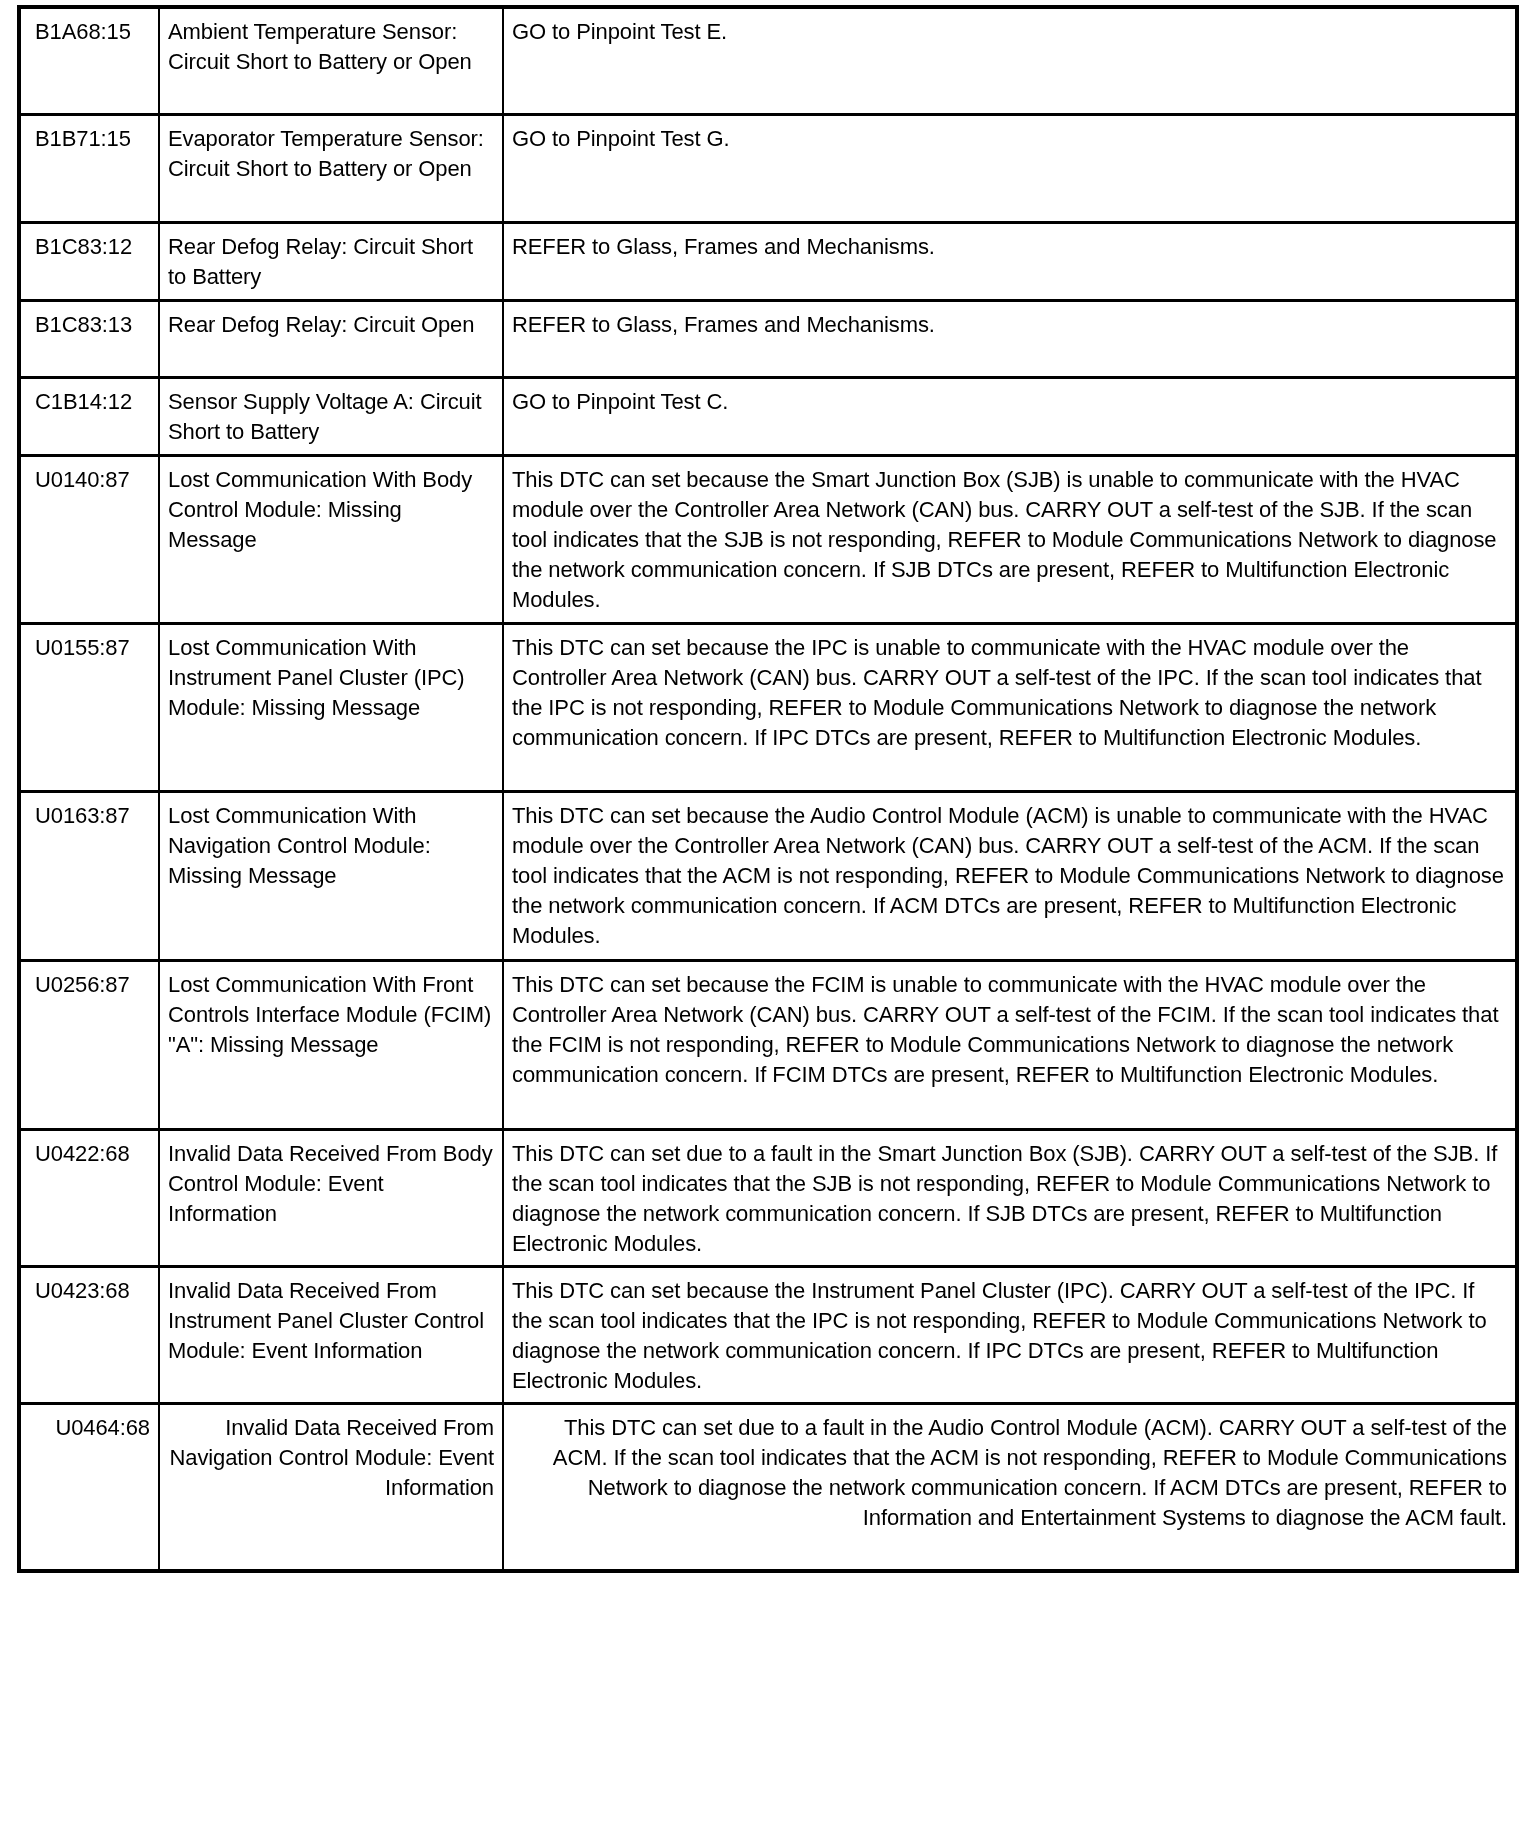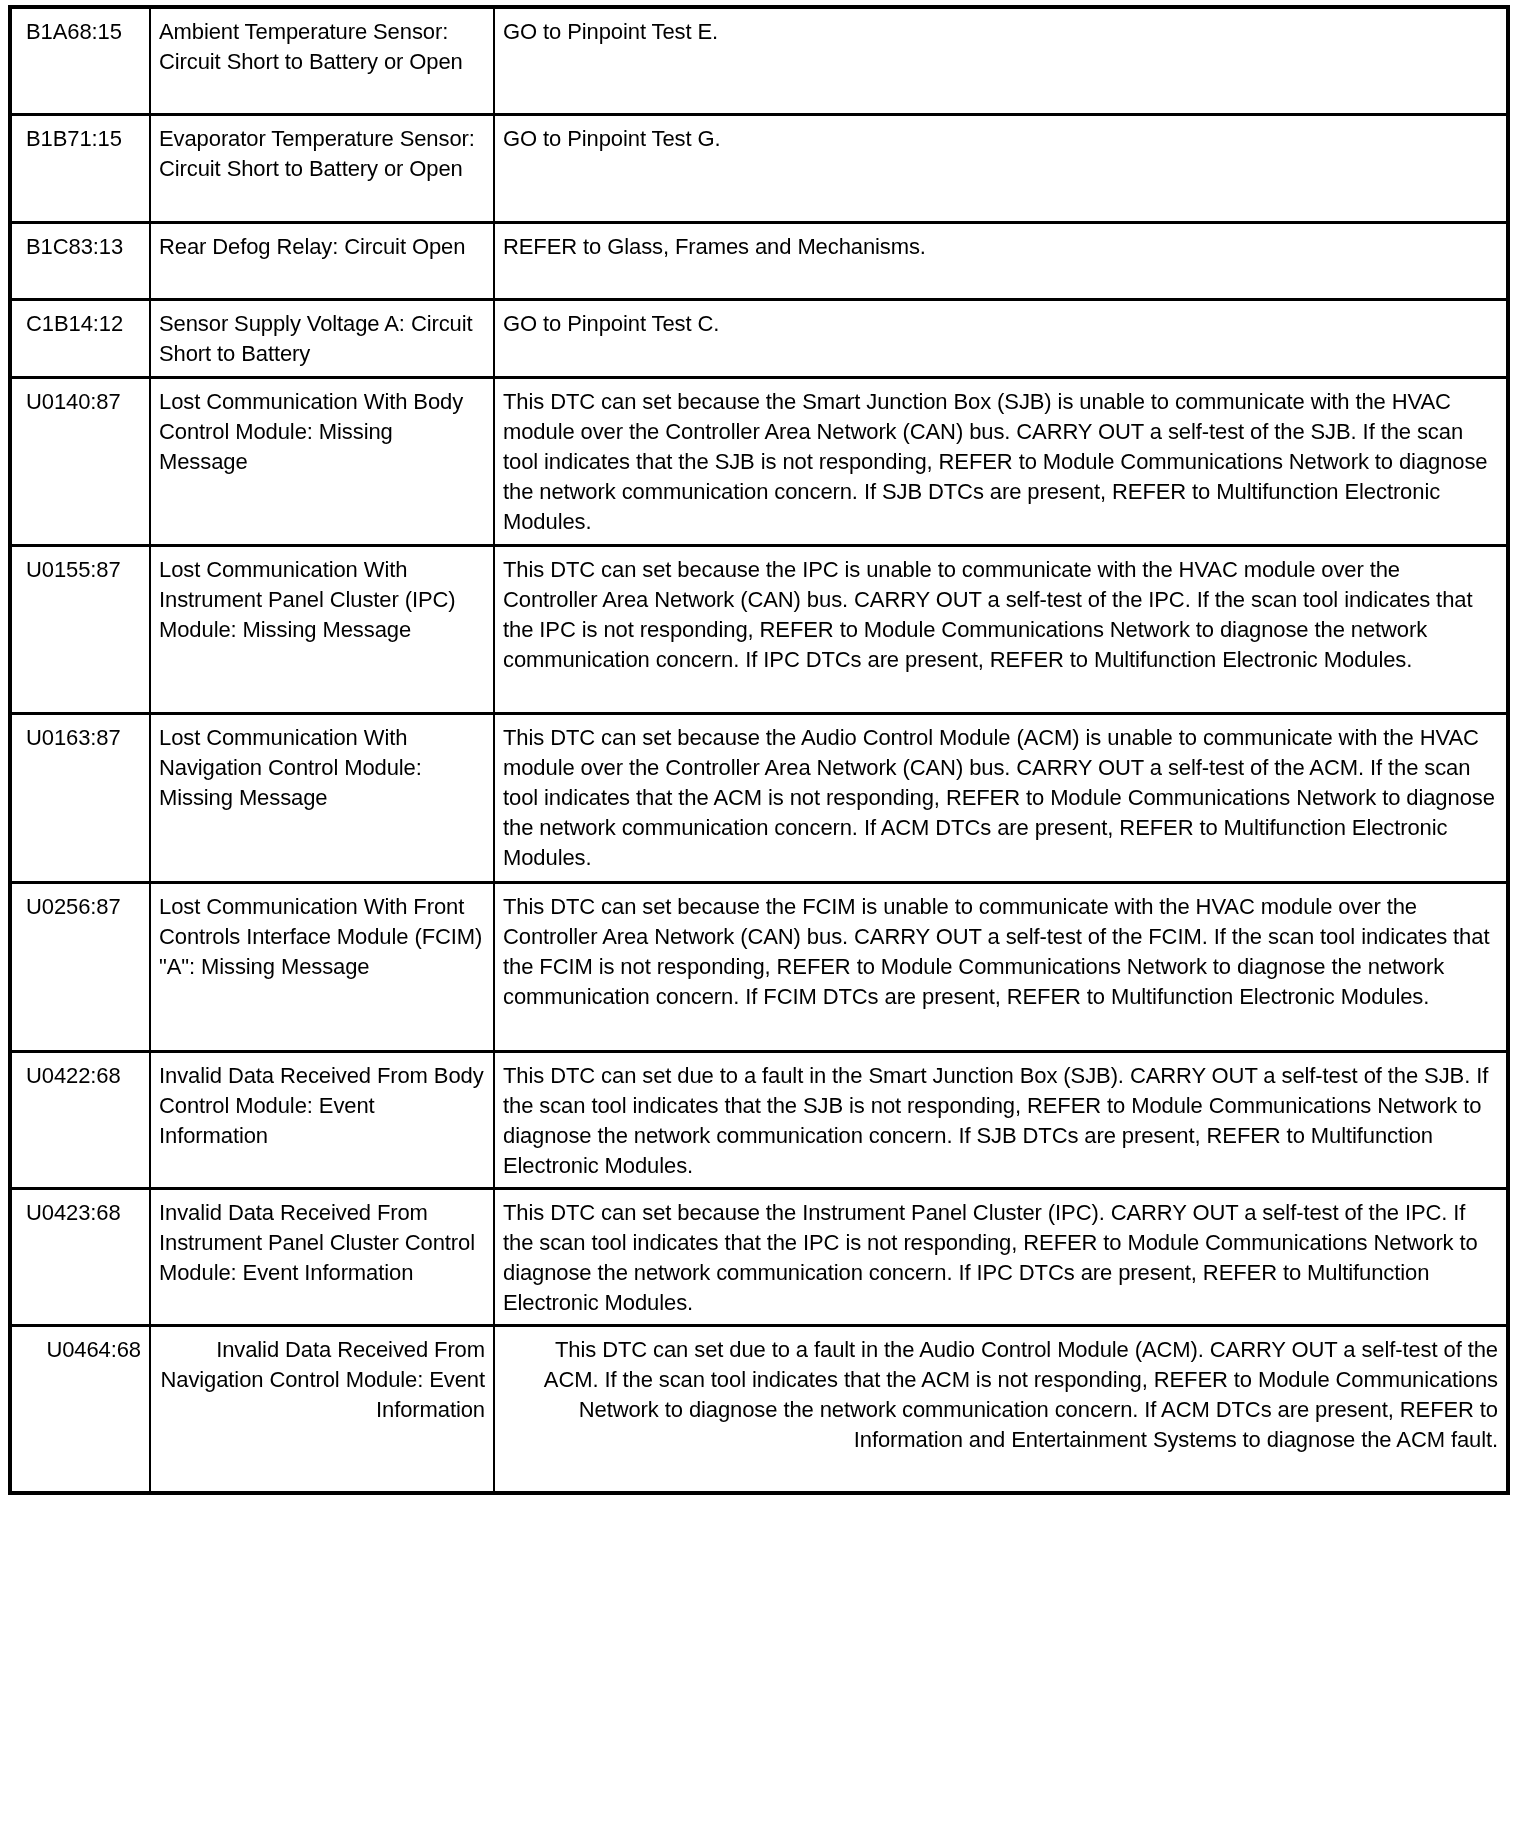--- a/index.html
+++ b/index.html
@@ -10,21 +10,21 @@
   body {
     width: 1520px;
     height: 1842px;
     position: relative;
     overflow: hidden;
     font-family: "Liberation Sans", "DejaVu Sans", sans-serif;
     color: #000000;
   }
   .dtc-table {
     position: absolute;
-    left: 8px;
+    left: 17px;
     top: 5px;
     width: 1502px;
     border-collapse: collapse;
     table-layout: fixed;
     border: 4px solid #000000;
   }
   .dtc-table td {
     border-left: 2px solid #000000;
     border-right: 2px solid #000000;
     border-top: 3px solid #000000;
@@ -55,20 +55,25 @@
   <tbody>
     <tr style="height: 107px;">
       <td class="col-code">B1A68:15</td>
       <td class="col-desc">Ambient Temperature Sensor: Circuit Short to Battery or Open</td>
       <td class="col-action">GO to Pinpoint Test E.</td>
     </tr>
     <tr style="height: 108px;">
       <td class="col-code">B1B71:15</td>
       <td class="col-desc">Evaporator Temperature Sensor: Circuit Short to Battery or Open</td>
       <td class="col-action">GO to Pinpoint Test G.</td>
+    </tr>
+    <tr style="height: 78px;">
+      <td class="col-code">B1C83:12</td>
+      <td class="col-desc">Rear Defog Relay: Circuit Short to Battery</td>
+      <td class="col-action">REFER to Glass, Frames and Mechanisms.</td>
     </tr>
     <tr style="height: 77px;">
       <td class="col-code">B1C83:13</td>
       <td class="col-desc">Rear Defog Relay: Circuit Open</td>
       <td class="col-action">REFER to Glass, Frames and Mechanisms.</td>
     </tr>
     <tr style="height: 78px;">
       <td class="col-code">C1B14:12</td>
       <td class="col-desc">Sensor Supply Voltage A: Circuit Short to Battery</td>
       <td class="col-action">GO to Pinpoint Test C.</td>

